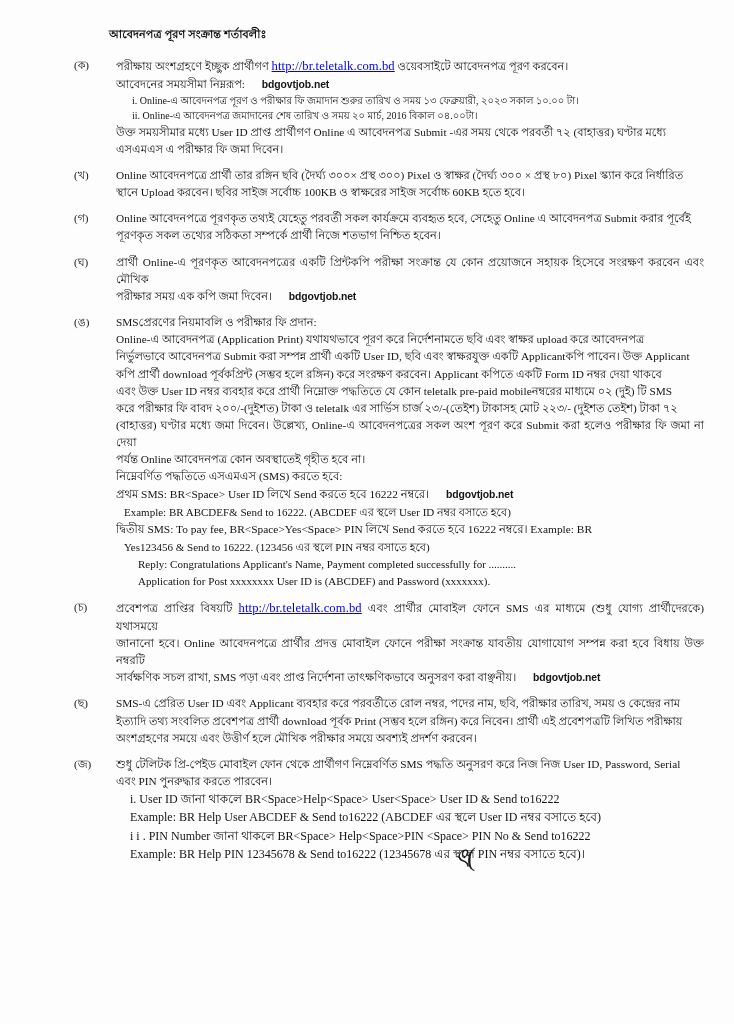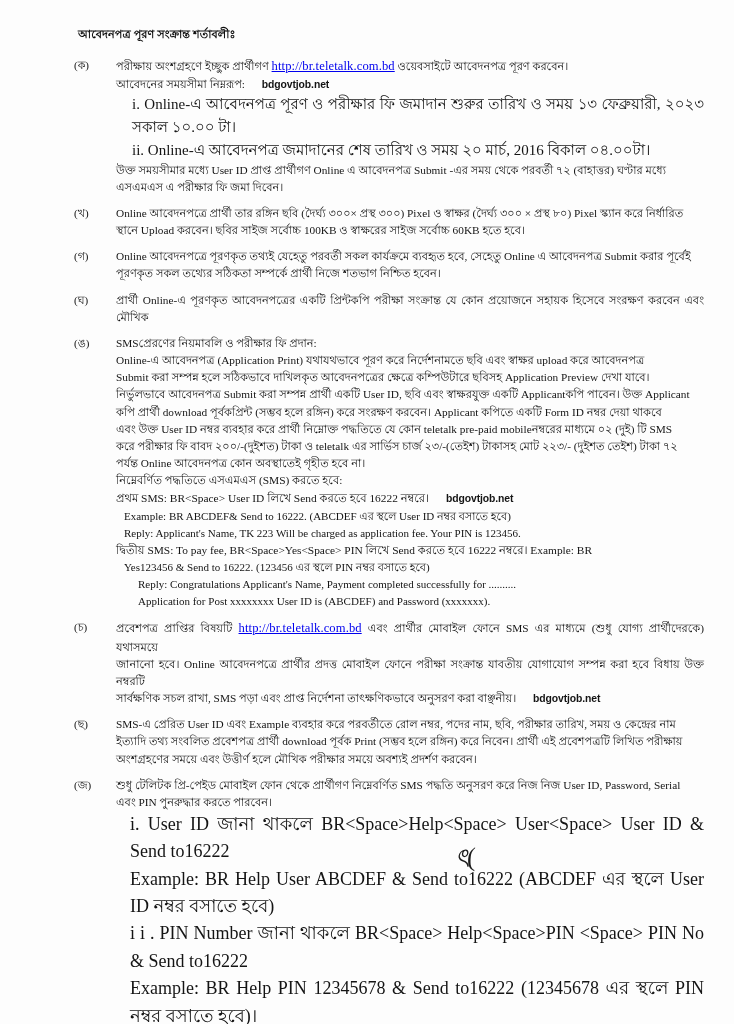--- a/index.html
+++ b/index.html
@@ -18,21 +18,21 @@
   }
   .page {
     position: absolute;
     inset: 0;
     padding: 22px 18px 10px 18px;
     box-sizing: border-box;
     
     background: #fdfdfd;
   }
   .doc-title {
-    margin: 4px 0 12px 60px;
+    margin: 4px 0 12px 91px;
     font-size: 11.2px;
     letter-spacing: .1px;
     font-weight: 600;
     color: #0e0e0e;
   }
   
   .clause {
     display: flex;
     align-items: flex-start;
     margin-bottom: 9px;
@@ -60,21 +60,21 @@
     text-align: justify;
   }
   .indent-1 { padding-left: 14px; display:block; }
   .roman-item {
     display: block;
     padding-left: 16px;
   }
   
   .lat {
     font-family: "Liberation Serif", "DejaVu Serif", serif;
-    font-size: 15px;
+    font-size: 10px;
   }
   .url {
     text-decoration: underline;
     font-size: 12.6px;
     letter-spacing: .1px;
   }
   .wm {
     font-family: "Liberation Sans", sans-serif;
     font-weight: bold;
     font-size: 10.4px;
@@ -84,21 +84,21 @@
   .sms-block {
     margin-top: 6px;
     font-size: 11.4px;
     line-height: 1.55;
   }
   .sms-block .eng {
     font-size: 11px;
     margin-left: 8px;
   }
   .sub-list { margin-top: 3px; }
-  .sub-list .line { padding-left: 14px; font-size: 18px; }
+  .sub-list .line { padding-left: 14px; font-size: 12px; }
   .signature {
     position: absolute;
     left: 455px;
     top: 838px;
     font-family: "Liberation Serif", serif;
     font-size: 26px;
     color: #1b1b1b;
     transform: rotate(-8deg);
     font-style: italic;
     letter-spacing: -2px;
@@ -140,42 +140,44 @@
     <div class="clause-body">
       <span class="ln-just">Online আবেদনপত্রে পূরণকৃত তথ্যই যেহেতু পরবর্তী সকল কার্যক্রমে ব্যবহৃত হবে, সেহেতু Online এ আবেদনপত্র Submit করার পূর্বেই</span>
       <span class="line">পূরণকৃত সকল তথ্যের সঠিকতা সম্পর্কে প্রার্থী নিজে শতভাগ নিশ্চিত হবেন।</span>
     </div>
   </div>
 
   <div class="clause">
     <div class="clause-marker">(ঘ)</div>
     <div class="clause-body">
       <span class="ln-just">প্রার্থী Online-এ পূরণকৃত আবেদনপত্রের একটি প্রিন্টকপি পরীক্ষা সংক্রান্ত যে কোন প্রয়োজনে সহায়ক হিসেবে সংরক্ষণ করবেন এবং মৌখিক</span>
+      <span class="line">
+        <span>পরীক্ষার সময় এক কপি জমা দিবেন। </span><span class="wm">bdgovtjob.net</span>
+      </span>
     </div>
   </div>
 
   <div class="clause">
     <div class="clause-marker">(ঙ)</div>
     <div class="clause-body">
       <span class="line">SMSপ্রেরণের নিয়মাবলি ও পরীক্ষার ফি প্রদান:</span>
       <span class="ln-just">Online-এ আবেদনপত্র  (Application Print) যথাযথভাবে পূরণ করে নির্দেশনামতে ছবি এবং  স্বাক্ষর upload  করে আবেদনপত্র</span>
-      <span class="ln-just">Submit করা সম্পন্ন হলে সঠিকভাবে দাখিলকৃত আবেদনপত্রের ক্ষেত্রে কম্পিউটারে ছবিসহ Application Preview  দেখা যাবে।</span>
       <span class="ln-just">নির্ভুলভাবে আবেদনপত্র Submit করা সম্পন্ন প্রার্থী একটি User ID, ছবি এবং স্বাক্ষরযুক্ত একটি Applicantকপি পাবেন। উক্ত Applicant</span>
       <span class="ln-just">কপি প্রার্থী download পূর্বকপ্রিন্ট (সম্ভব হলে রঙ্গিন) করে সংরক্ষণ করবেন। Applicant কপিতে একটি Form ID নম্বর দেয়া থাকবে</span>
       <span class="ln-just">এবং উক্ত User ID নম্বর ব্যবহার করে প্রার্থী নিম্নোক্ত পদ্ধতিতে যে কোন teletalk pre-paid mobileনম্বরের মাধ্যমে ০২ (দুই) টি SMS</span>
       <span class="ln-just">করে পরীক্ষার ফি বাবদ ২০০/-(দুইশত) টাকা ও teletalk এর সার্ভিস চার্জ ২৩/-(তেইশ) টাকাসহ মোট ২২৩/- (দুইশত তেইশ) টাকা ৭২</span>
+      <span class="ln-just">(বাহাত্তর) ঘণ্টার মধ্যে জমা দিবেন। উল্লেখ্য, Online-এ আবেদনপত্রের সকল অংশ পূরণ করে Submit করা হলেও পরীক্ষার ফি জমা না দেয়া</span>
       <span class="line">পর্যন্ত Online আবেদনপত্র কোন অবস্থাতেই গৃহীত হবে না।</span>
 
       <span class="sms-block">
         <span class="line">নিম্নেবর্ণিত পদ্ধতিতে এসএমএস (SMS) করতে হবে:</span>
         <span class="line">
           <span>প্রথম SMS: BR&lt;Space&gt; User ID লিখে Send করতে হবে 16222 নম্বরে। </span><span class="wm">bdgovtjob.net</span>
         </span>
         <span class="line eng">Example: BR  ABCDEF&amp; Send to 16222. (ABCDEF এর স্থলে User ID নম্বর বসাতে হবে)</span>
-        <span class="line eng">Reply: Applicant's Name, TK 223 Will be charged as application fee. Your PIN is 123456.</span>
         <span class="ln-just">দ্বিতীয়  SMS: To pay fee, BR&lt;Space&gt;Yes&lt;Space&gt; PIN লিখে  Send  করতে  হবে  16222  নম্বরে। Example: BR</span>
         <span class="line eng">Yes123456 &amp; Send to 16222. (123456 এর স্থলে PIN নম্বর বসাতে হবে)</span>
         <span class="line eng indent-1">Reply: Congratulations Applicant's Name, Payment completed successfully for ..........</span>
         <span class="line eng indent-1">Application for  Post xxxxxxxx User ID is (ABCDEF) and Password (xxxxxxx).</span>
       </span>
     </div>
   </div>
 
   <div class="clause">
     <div class="clause-marker">(চ)</div>
@@ -186,21 +188,21 @@
       <span class="ln-just">জানানো হবে। Online আবেদনপত্রে প্রার্থীর প্রদত্ত মোবাইল ফোনে পরীক্ষা সংক্রান্ত যাবতীয় যোগাযোগ সম্পন্ন করা হবে বিধায় উক্ত নম্বরটি</span>
       <span class="line">
         <span>সার্বক্ষণিক সচল রাখা, SMS পড়া এবং প্রাপ্ত নির্দেশনা তাৎক্ষণিকভাবে অনুসরণ করা বাঞ্ছনীয়। </span><span class="wm">bdgovtjob.net</span>
       </span>
     </div>
   </div>
 
   <div class="clause">
     <div class="clause-marker">(ছ)</div>
     <div class="clause-body">
-      <span class="ln-just">SMS-এ প্রেরিত  User ID এবং Example ব্যবহার করে পরবর্তীতে রোল নম্বর, পদের নাম, ছবি, পরীক্ষার তারিখ, সময় ও কেন্দ্রের নাম</span>
+      <span class="ln-just">SMS-এ প্রেরিত  User ID এবং Applicant ব্যবহার করে পরবর্তীতে রোল নম্বর, পদের নাম, ছবি, পরীক্ষার তারিখ, সময় ও কেন্দ্রের নাম</span>
       <span class="ln-just">ইত্যাদি তথ্য সংবলিত প্রবেশপত্র প্রার্থী download পূর্বক Print (সম্ভব হলে রঙ্গিন) করে নিবেন। প্রার্থী এই প্রবেশপত্রটি লিখিত পরীক্ষায়</span>
       <span class="line">অংশগ্রহণের সময়ে এবং উত্তীর্ণ হলে মৌখিক পরীক্ষার সময়ে অবশ্যই প্রদর্শণ করবেন।</span>
     </div>
   </div>
 
   <div class="clause">
     <div class="clause-marker">(জ)</div>
     <div class="clause-body">
       <span class="ln-just">শুধু টেলিটক প্রি-পেইড মোবাইল ফোন থেকে প্রার্থীগণ নিম্নেবর্ণিত SMS পদ্ধতি অনুসরণ করে নিজ নিজ User ID, Password, Serial</span>
       <span class="line">এবং PIN পুনরুদ্ধার করতে পারবেন।</span>

